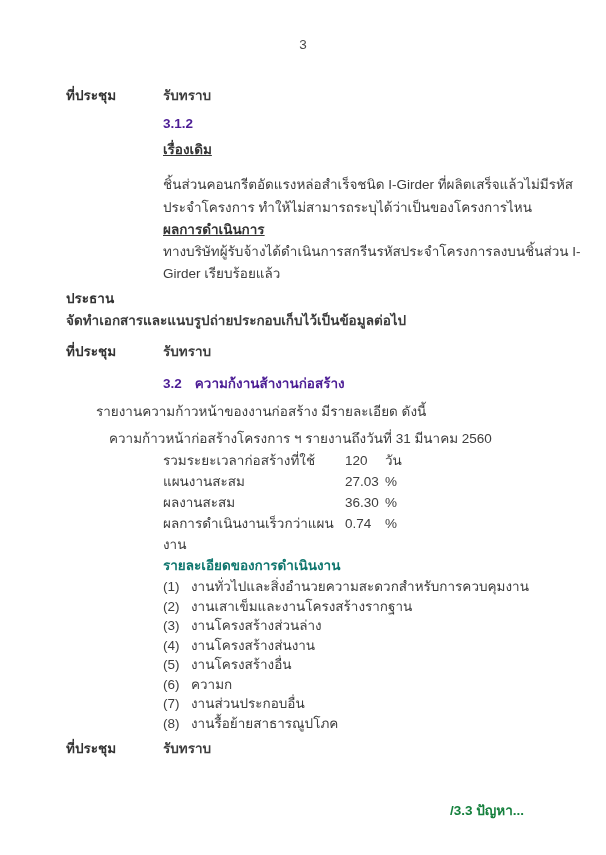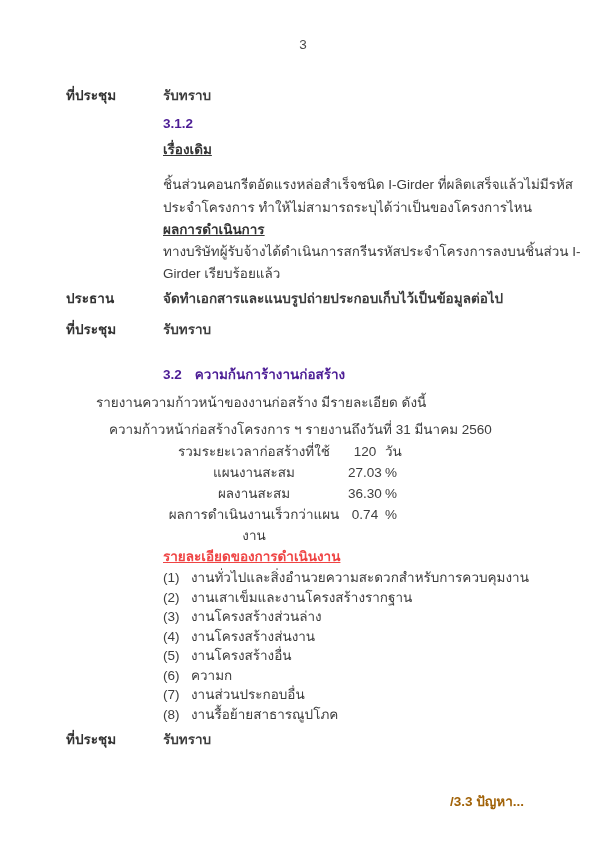--- a/index.html
+++ b/index.html
@@ -26,46 +26,46 @@
 
   .sec-heading { display: flex; font-weight: bold; color: #4c1d95; }
   .sec-number { flex-shrink: 0; margin-right: 13px; }
 
   .subhead { font-weight: bold; text-decoration: underline; color: #333333; }
 
   .mt-row1     { margin-top: 29px; }
   .mt-h312     { margin-top: 6px; }
   .mt-subbg    { margin-top: 4px; }
   .mt-parabg   { margin-top: 12px; line-height: 23px; }
-  .mt-chair    { margin-top: 3px; }
+  .mt-chair    { margin-top: 3px; flex-direction: column; }
   .mt-meet2    { margin-top: 9px; }
-  .mt-h32      { margin-top: 23px; }
+  .mt-h32      { margin-top: 10px; }
   .mt-intro    { margin-top: 6px; margin-left: 30px; }
   .mt-report   { margin-top: 5px; margin-left: 43px; }
 
   .progress-table { line-height: 21px; }
-  .pt-row { display: flex; text-align: center; }
+  .pt-row { display: flex; }
   .pt-label { width: 182px; flex-shrink: 0; }
   .pt-value { width: 40px; flex-shrink: 0; }
   .pt-unit { flex-shrink: 0; }
 
-  .details-heading { font-weight: bold; color: #ef4444; text-decoration: underline; }
+  .details-heading { font-weight: bold; color: #0f766e; }
 
   .work-list { line-height: 19.5px; }
   .work-item { display: flex; }
   .wi-no { width: 28px; flex-shrink: 0; }
   .wi-text { flex: 1; }
 
   .mt-meet3 { margin-top: 5px; }
   .footer-note {
     margin-top: 40px;
     text-align: right;
     padding-right: 58px;
     font-weight: bold;
-    color: #a16207;
+    color: #15803d;
   }
 </style>
 </head>
 <body>
 
 <div class="page">
 
   <div class="page-number">3</div>
 
   <div class="content">
@@ -92,21 +92,21 @@
       <div class="row-text">จัดทำเอกสารและแนบรูปถ่ายประกอบเก็บไว้เป็นข้อมูลต่อไป</div>
     </div>
 
     <div class="labeled-row mt-meet2">
       <div class="row-label">ที่ประชุม</div>
       <div class="row-text">รับทราบ</div>
     </div>
 
     <div class="sec-heading indent mt-h32">
       <span class="sec-number">3.2</span>
-      <span class="sec-title">ความก้นการ้างานก่อสร้าง</span>
+      <span class="sec-title">ความก้งานส้างานก่อสร้าง</span>
     </div>
 
     <div class="indent mt-intro">รายงานความก้าวหน้าของงานก่อสร้าง มีรายละเอียด ดังนี้</div>
 
     <div class="indent mt-report">ความก้าวหน้าก่อสร้างโครงการ ฯ รายงานถึงวันที่ 31 มีนาคม 2560</div>
 
     <div class="progress-table indent">
       <div class="pt-row">
         <div class="pt-label">รวมระยะเวลาก่อสร้างที่ใช้</div>
         <div class="pt-value">120</div>

